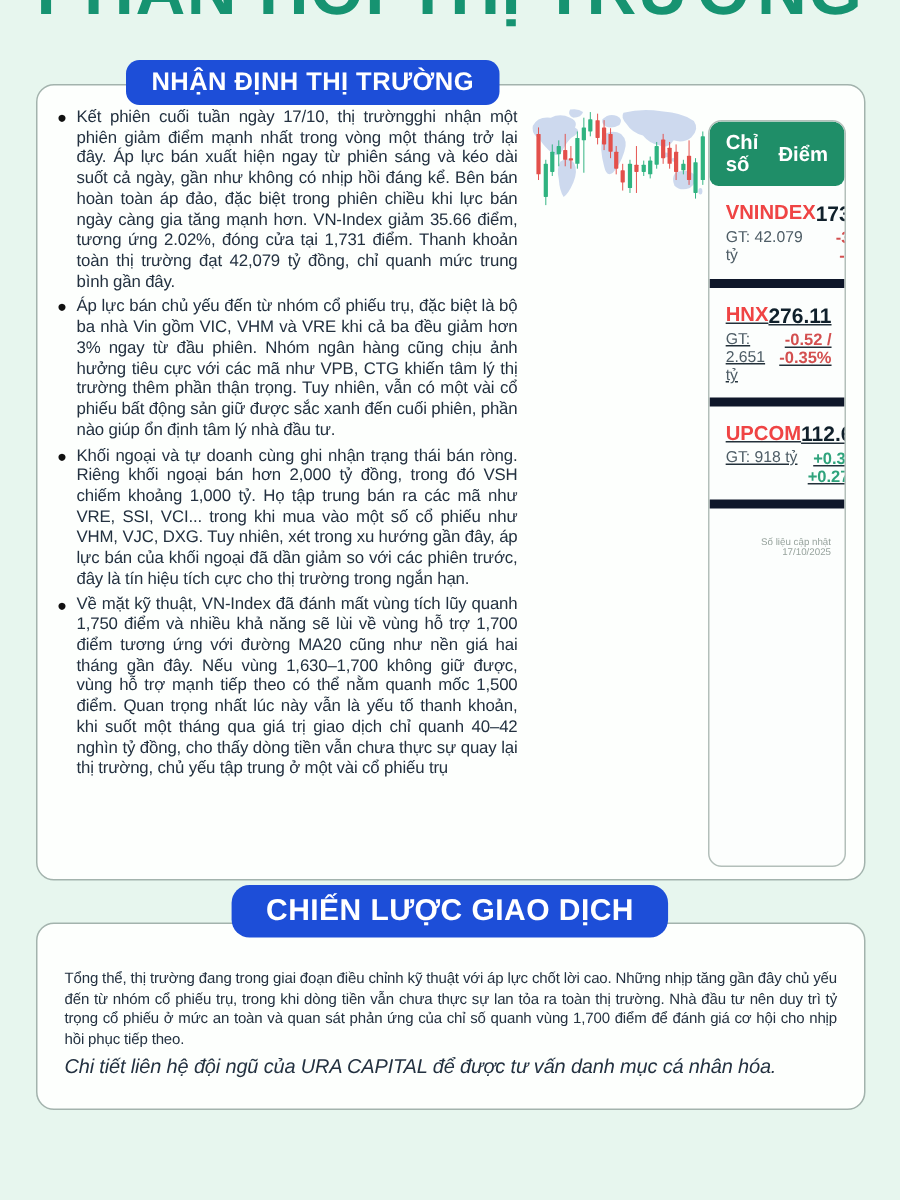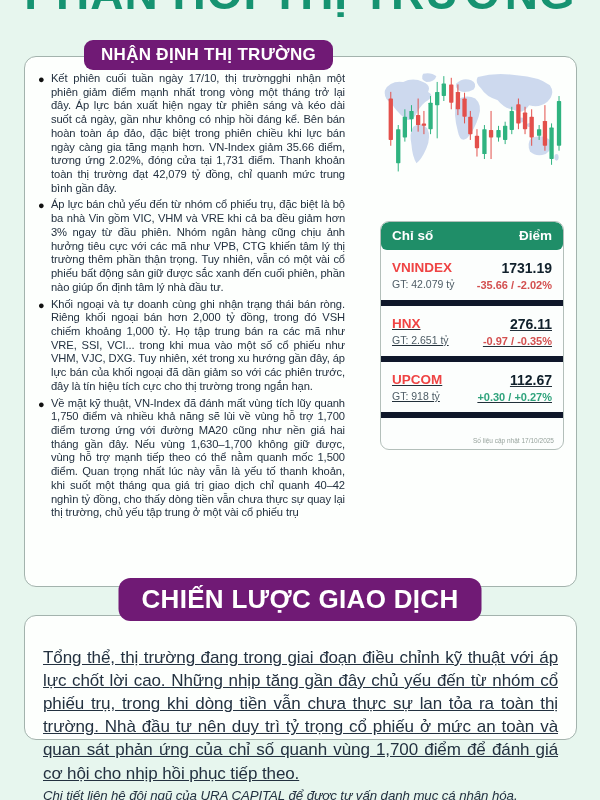--- a/index.html
+++ b/index.html
@@ -17,36 +17,36 @@
     color:#169371;
   }
   
   .card {
     position:absolute; background:#fdfffd;
     border:1.5px solid #a3b3ad; border-radius:12px;
   }
   .card1 { left:24px; top:56px; width:553px; height:531px; }
   .badge {
     position:absolute; z-index:3;
-    background:#701a75; color:#fff; font-weight:800;
+    background:#1d4ed8; color:#fff; font-weight:800;
     border-radius:9px; white-space:nowrap;
   }
   .badge1 { left:84px; top:40px; font-size:17px; padding:5px 17px; letter-spacing:.3px; }
-  .badge2 { left:50%; transform:translateX(-50%); top:578px; font-size:26px; padding:6px 23px; border-radius:12px; letter-spacing:.3px; }
+  .badge2 { left:50%; transform:translateX(-50%); top:590px; font-size:20px; padding:6px 23px; border-radius:12px; letter-spacing:.3px; }
   .card1-inner { display:flex; gap:7px; padding:15px 12px 8px 13px; height:100%; }
   
   .bullets { flex:0 0 307px; overflow:hidden; }
   .bullet { display:flex; margin-bottom:3px; }
   .bullet .dot { flex:0 0 13px; font-size:11px; line-height:14px; color:#111; }
   .bullet .txt {
     flex:1; font-size:11.2px; line-height:1.225;
     text-align:justify; color:#233140; letter-spacing:-0.1px;
   }
   
-  .rightcol { flex:1; display:flex; flex-direction:column; min-width:0;margin-left:28px; }
+  .rightcol { flex:1; display:flex; flex-direction:row; min-width:0; }
   .chart-wrap { width:100%; }
   .chart-wrap svg { width:100%; height:auto; display:block; }
   
   .idx-table {
     margin-top:8px; background:#fcfefd;
     border:1px solid #b3bfba; border-radius:9px; overflow:hidden;
   }
   .idx-head {
     display:flex; justify-content:space-between; align-items:center;
     background:#1f8e68; color:#fff; font-weight:800; font-size:13.5px;
@@ -59,22 +59,22 @@
   .idx-right { text-align:right; }
   .idx-value { font-size:14px; font-weight:800; color:#10202b; margin-bottom:3px; }
   .idx-change { font-size:11px; font-weight:600; }
   .idx-change.down { color:#d34f4f; }
   .idx-change.up { color:#2fa37c; }
   .idx-foot { text-align:right; font-size:6.5px; color:#97a39d; padding:0 9px 5px; }
   
   .card2 { left:24px; top:615px; width:553px; height:125px; }
   .card2-inner { padding:30px 18px 10px; }
   .strategy-par {
-    font-size:17px; line-height:1.36; text-align:justify;
-    color:#233140; letter-spacing:-0.1px;text-decoration:underline;
+    font-size:10px; line-height:1.36; text-align:justify;
+    color:#233140; letter-spacing:-0.1px;
   }
   .strategy-contact {
     font-size:13.3px; line-height:1.36; color:#233140;
     margin-top:2px; letter-spacing:-0.1px;font-style:italic;
   }
 </style>
 </head>
 <body>
 
 <div class="page-title">PHẢN HỒI THỊ TRƯỜNG</div>
@@ -191,21 +191,21 @@
           </div>
         </div>
 
         <div class="idx-row">
           <div>
             <div class="idx-name">HNX</div>
             <div class="idx-gt">GT: 2.651 tỷ</div>
           </div>
           <div class="idx-right">
             <div class="idx-value">276.11</div>
-            <div class="idx-change down">-0.97 / -0.35%</div>
+            <div class="idx-change down">-0.52 / -0.35%</div>
           </div>
         </div>
 
         <div class="idx-row">
           <div>
             <div class="idx-name">UPCOM</div>
             <div class="idx-gt">GT: 918 tỷ</div>
           </div>
           <div class="idx-right">
             <div class="idx-value">112.67</div>

